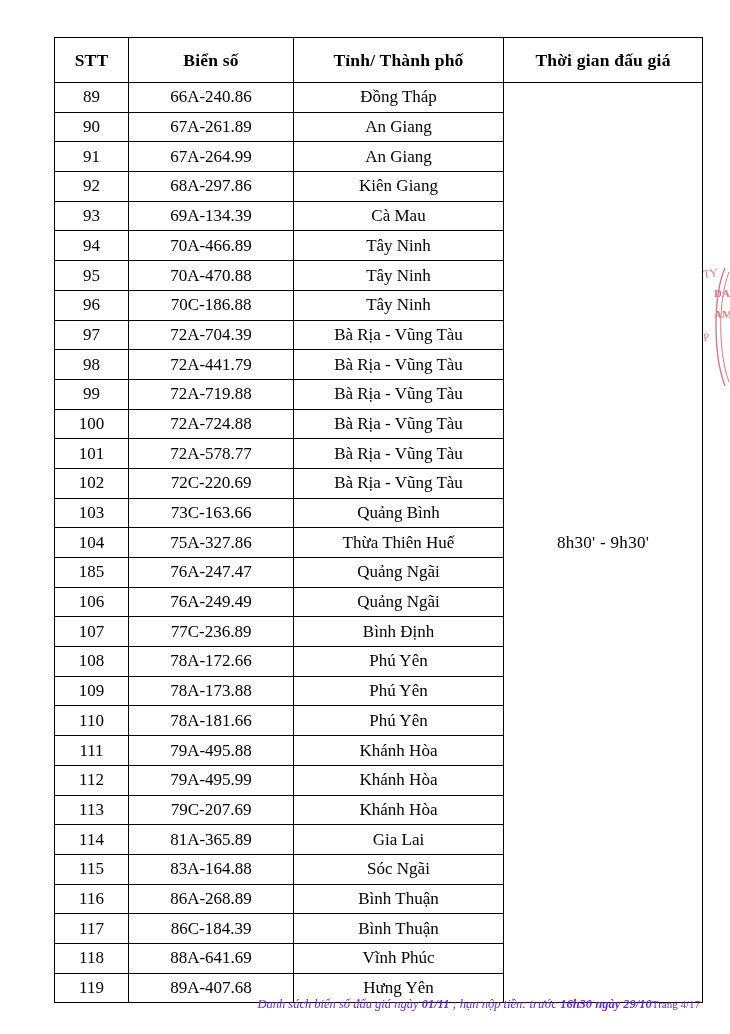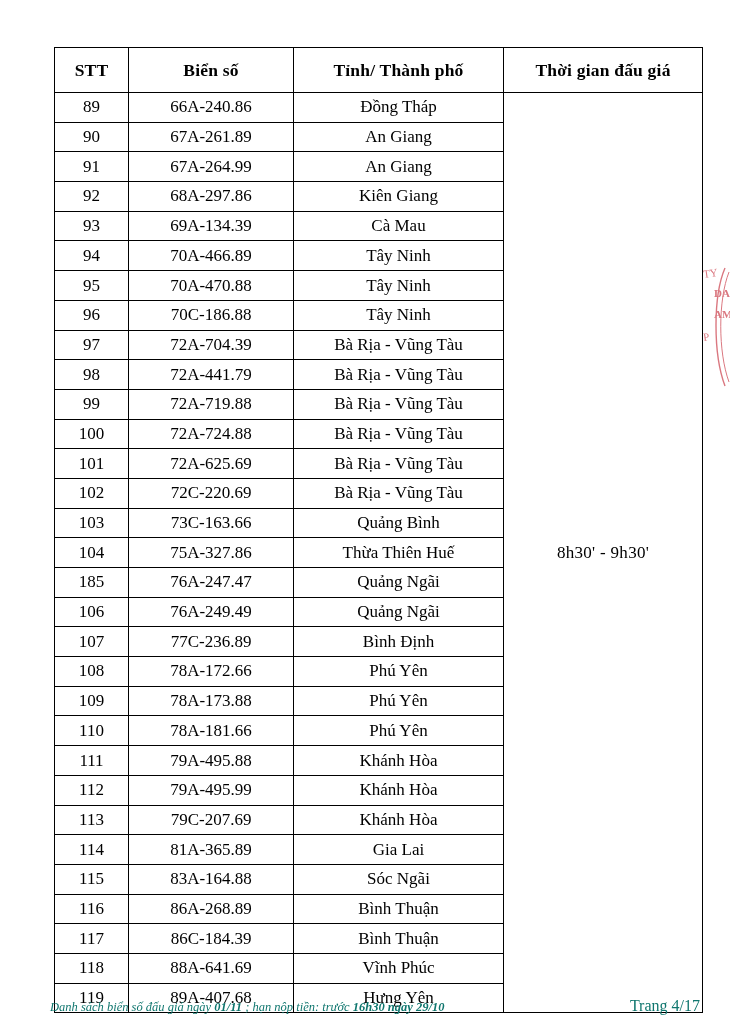--- a/index.html
+++ b/index.html
@@ -20,21 +20,21 @@
     position: absolute;
     left: 0;
     top: 0;
     width: 730px;
     height: 1034px;
   }
 
   .table-wrap {
     position: absolute;
     left: 48px;
-    top: 47px;
+    top: 37px;
     width: 648px;
     padding-left: 6px;
   }
 
   table.auction {
     border-collapse: collapse;
     table-layout: fixed;
     width: 648px;
   }
 
@@ -74,35 +74,35 @@
   }
 
   .footer {
     position: absolute;
     left: 50px;
     top: 997px;
     width: 650px;
     font-size: 12.5px;
     font-style: italic;
     font-family: "Liberation Serif", serif;
-    color: #0f766e;
+    color: #6d28d9;
     display: flex;
-    justify-content: space-between;
+    justify-content: flex-end;
     align-items: baseline;
   }
   .footer .note-left {
     white-space: nowrap;
   }
   .footer .note-left b {
     font-style: italic;
     font-weight: bold;
   }
   .footer .page-num {
     font-style: normal;
-    font-size: 16px;
+    font-size: 11px;
     white-space: nowrap;
   }
 
   
   .stamp {
     position: absolute;
     left: 703px;
     top: 262px;
     width: 28px;
     height: 130px;
@@ -196,21 +196,21 @@
             <td>72A-719.88</td>
             <td>Bà Rịa - Vũng Tàu</td>
           </tr>
           <tr>
             <td>100</td>
             <td>72A-724.88</td>
             <td>Bà Rịa - Vũng Tàu</td>
           </tr>
           <tr>
             <td>101</td>
-            <td>72A-625.69</td>
+            <td>72A-578.77</td>
             <td>Bà Rịa - Vũng Tàu</td>
           </tr>
           <tr>
             <td>102</td>
             <td>72C-220.69</td>
             <td>Bà Rịa - Vũng Tàu</td>
           </tr>
           <tr>
             <td>103</td>
             <td>73C-163.66</td>

